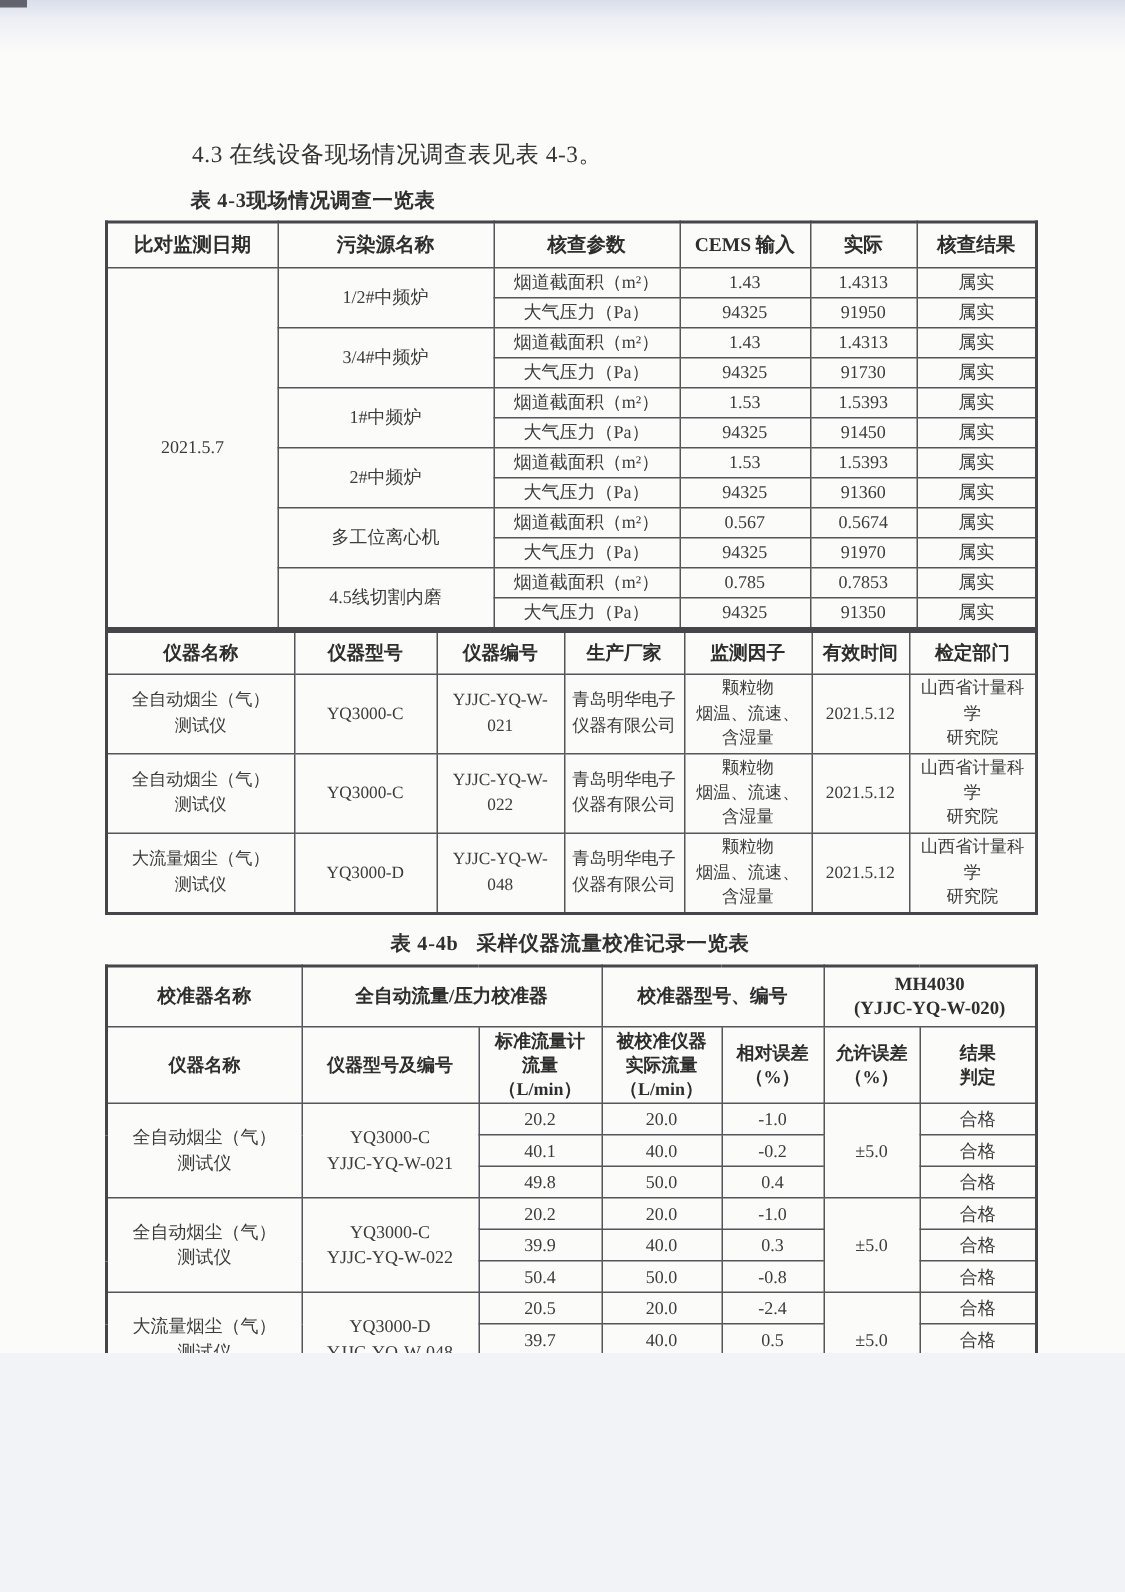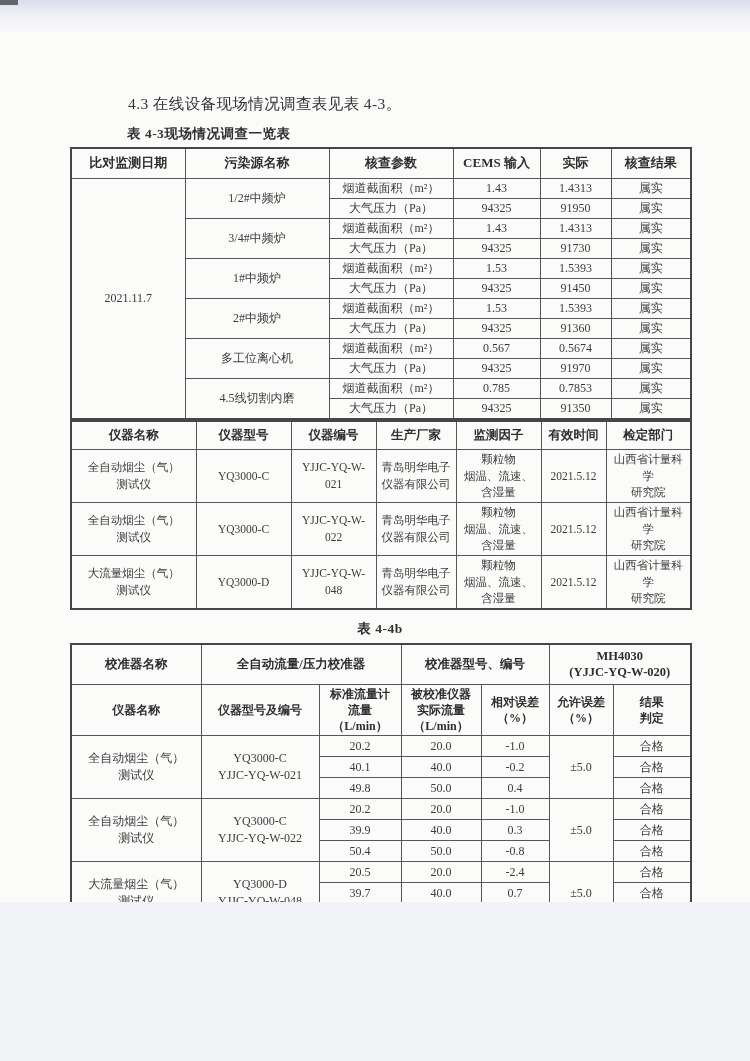--- a/index.html
+++ b/index.html
@@ -97,21 +97,21 @@
           <th>比对监测日期</th>
           <th>污染源名称</th>
           <th>核查参数</th>
           <th>CEMS 输入</th>
           <th>实际</th>
           <th>核查结果</th>
         </tr>
       </thead>
       <tbody>
         <tr>
-          <td rowspan="12">2021.11.7</td>
+          <td rowspan="12">2021.5.7</td>
           <td rowspan="2">1/2#中频炉</td>
           <td>烟道截面积（m²）</td>
           <td>1.43</td>
           <td>1.4313</td>
           <td>属实</td>
         </tr>
         <tr>
           <td>大气压力（Pa）</td>
           <td>94325</td>
           <td>91950</td>
@@ -249,20 +249,21 @@
 含湿量</td>
           <td>2021.5.12</td>
           <td class="ml">山西省计量科学
 研究院</td>
         </tr>
       </tbody>
     </table>
 
     <div class="caption c44b">
       <span class="cap-label">表 4-4b</span>
+      <span class="cap-title">采样仪器流量校准记录一览表</span>
     </div>
 
     <table class="doc t44b">
       <colgroup>
           <col style="width:130px">
           <col style="width:118px">
           <col style="width:82px">
           <col style="width:80px">
           <col style="width:68px">
           <col style="width:64px">
@@ -347,21 +348,21 @@
 YJJC-YQ-W-048</td>
           <td>20.5</td>
           <td>20.0</td>
           <td>-2.4</td>
           <td rowspan="3">±5.0</td>
           <td>合格</td>
         </tr>
         <tr>
           <td>39.7</td>
           <td>40.0</td>
-          <td>0.7</td>
+          <td>0.5</td>
           <td>合格</td>
         </tr>
         <tr>
           <td>49.4</td>
           <td>50.0</td>
           <td>1.2</td>
           <td>合格</td>
         </tr>
       </tbody>
     </table>

